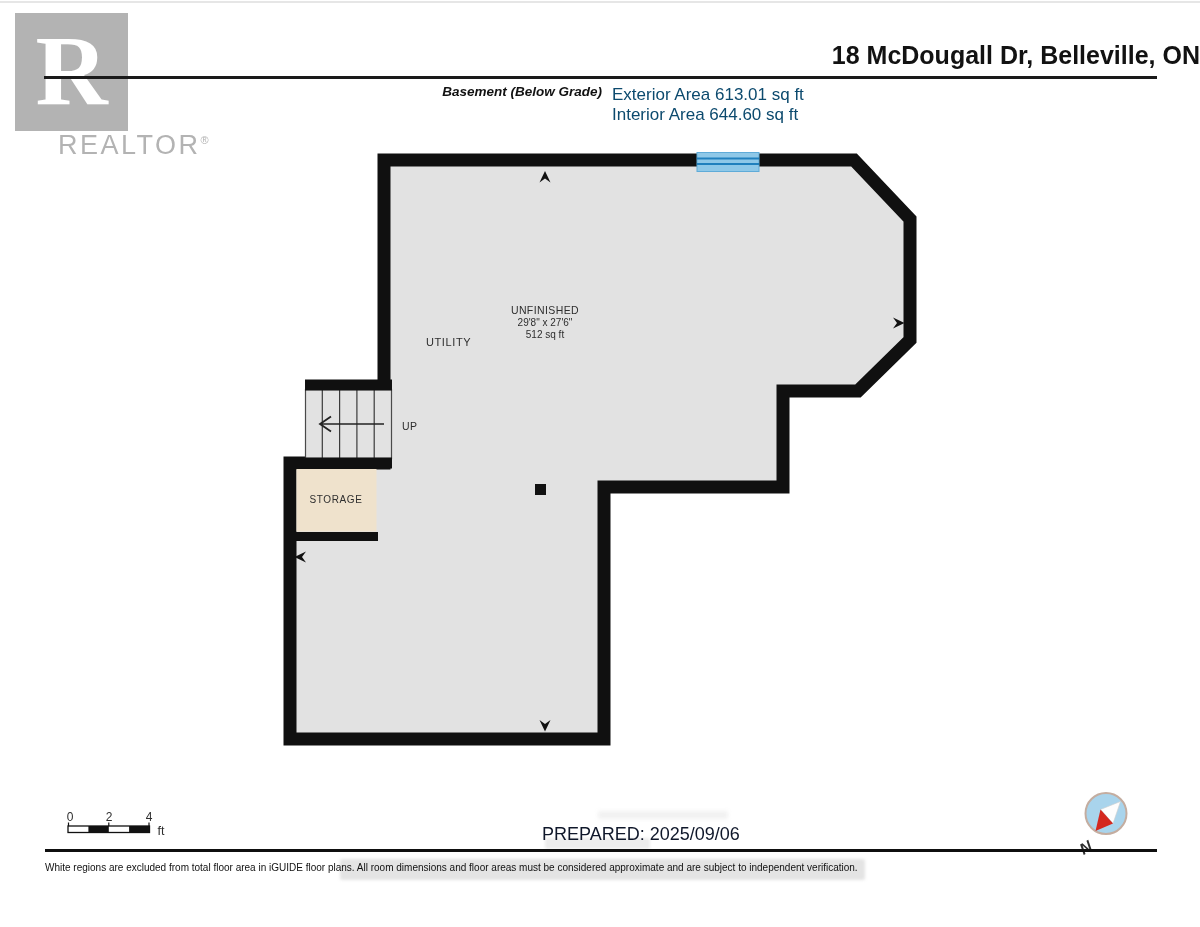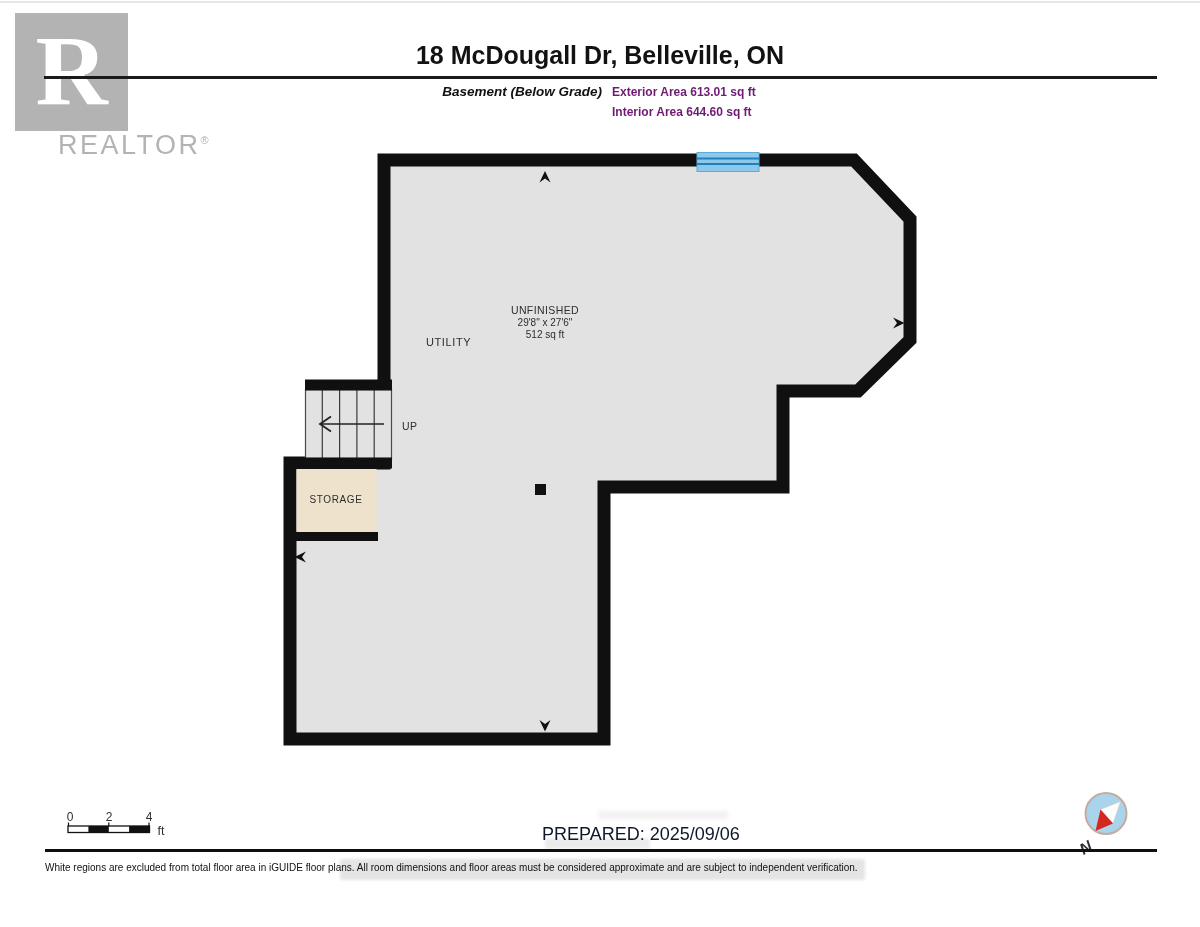--- a/index.html
+++ b/index.html
@@ -7,24 +7,24 @@
     position:relative;width:1200px;height:927px;background:#ffffff;overflow:hidden;
     font-family:"Liberation Sans",sans-serif;color:#161616;
   }
   .abs{position:absolute;}
   
   .top-divider{left:0;top:1px;width:1200px;height:2px;background:#e6e6e6;}
   .logo-box{left:15px;top:13px;width:113px;height:118px;background:#b3b3b3;text-align:center;}
   .logo-r{font-family:"Liberation Serif",serif;font-weight:bold;font-size:100px;line-height:116px;color:#ffffff;}
   .wordmark{left:10px;top:130px;width:150px;font-size:27px;letter-spacing:2.5px;color:#b3b3b3;font-weight:400;margin-left:48px;}
   .wordmark sup{font-size:11px;letter-spacing:0;}
-  .page-title{left:0;top:41px;width:1200px;text-align:center;font-size:25px;font-weight:bold;color:#121212;}
+  .page-title{left:0;top:41px;width:1200px;text-align:right;font-size:25px;font-weight:bold;color:#121212;}
   .header-rule{left:44px;top:76px;width:1113px;height:2.5px;background:#1a1a1a;}
   .floor-label{left:252px;top:84px;width:350px;text-align:right;font-size:13.5px;font-weight:bold;color:#111;font-style:italic;}
-  .area-line{left:612px;font-size:12px;color:#701a75;font-weight:bold;}
+  .area-line{left:612px;font-size:17px;color:#0c4a6e;}
   .area-ext{top:84.5px;}
   .area-int{top:104.5px;}
   
   .prepared{left:542px;top:824px;font-size:18px;color:#0f172a;}
   .footer-rule{left:45px;top:849px;width:1112px;height:3px;background:#0f0f0f;}
   .disclaimer{left:45px;top:862px;width:1120px;font-size:10px;color:#111;white-space:nowrap;}
   .wm{background:rgba(120,120,120,0.20);filter:blur(1.5px);border-radius:2px;}
   .wm1{left:340px;top:859px;width:525px;height:21px;}
   .wm2{left:545px;top:838px;width:105px;height:11px;background:rgba(120,120,120,0.14);}
   .wm3{left:598px;top:811px;width:130px;height:8px;background:rgba(120,120,120,0.10);filter:blur(2px);}

